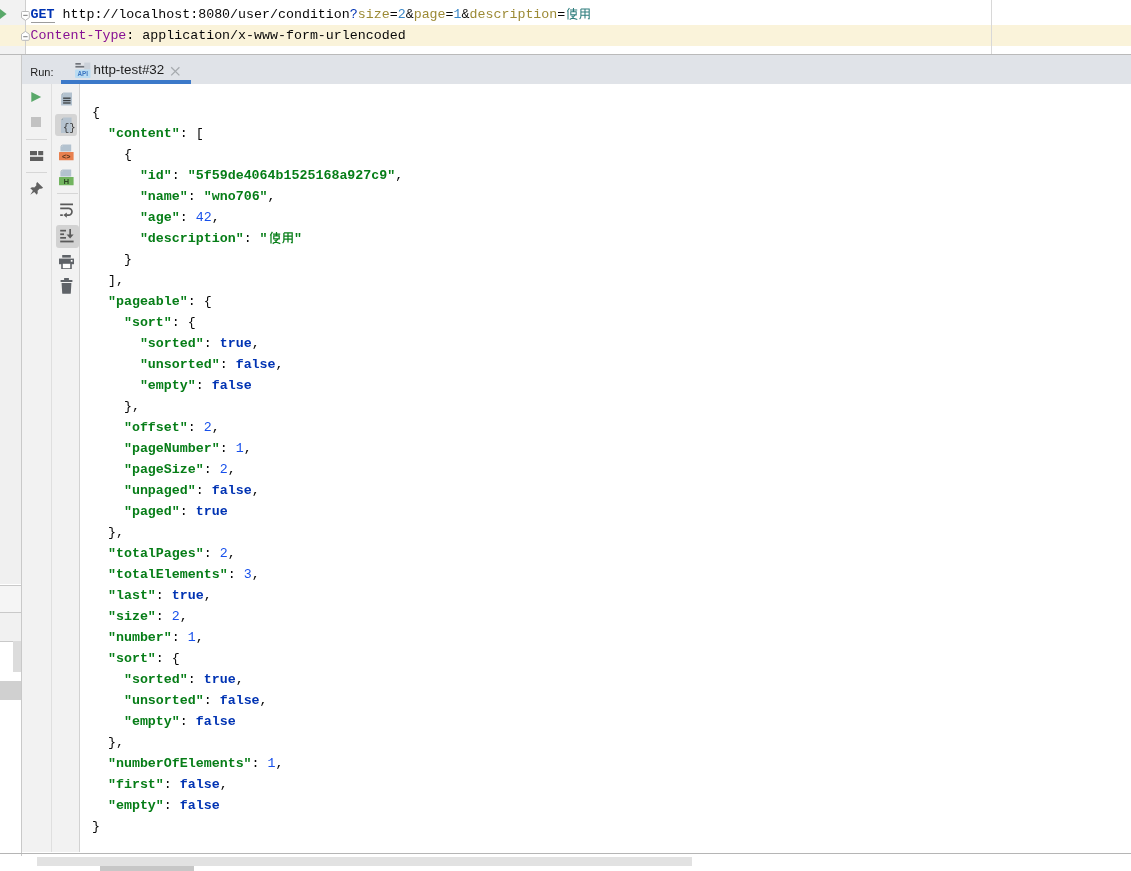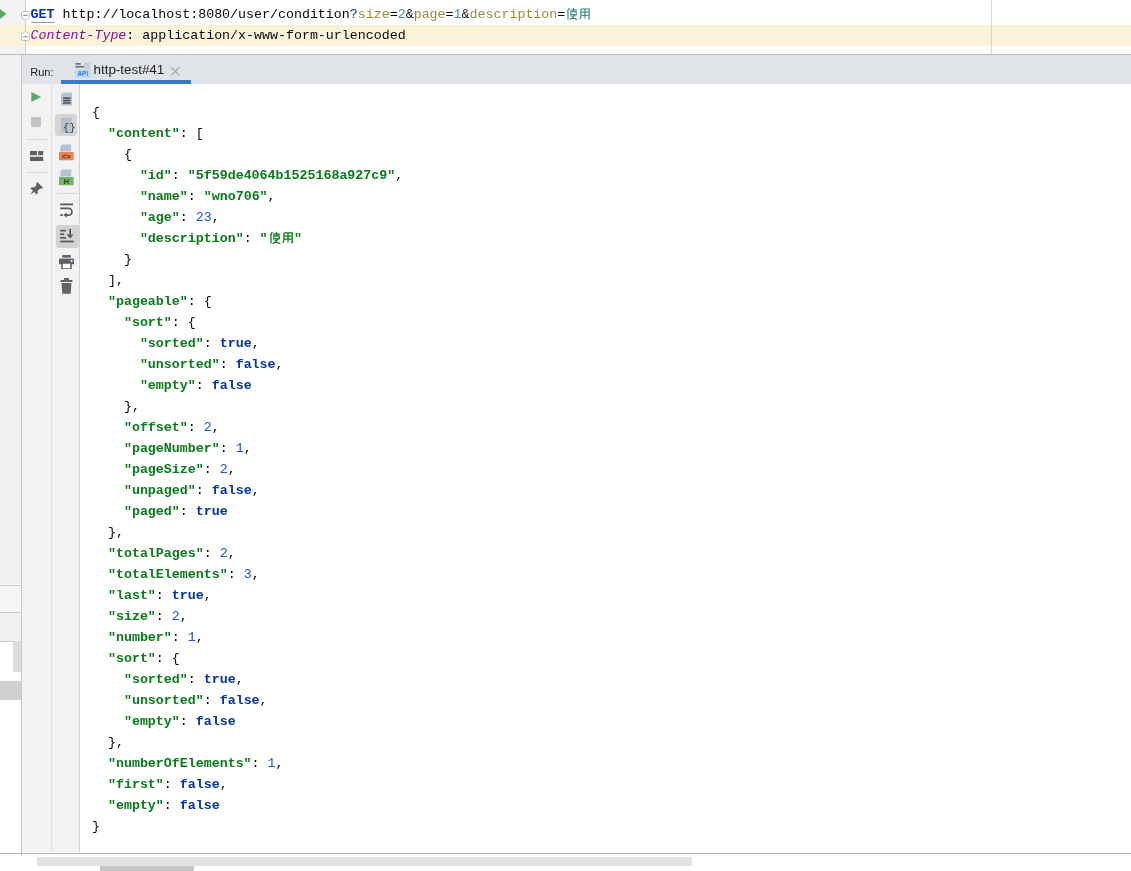--- a/index.html
+++ b/index.html
@@ -31,34 +31,34 @@
 <svg class="abs" style="left:21px;top:31.2px" width="9" height="10" viewBox="0 0 9 10">
     <path d="M4.4 0.4 L8.3 3.2 V8.4 Q8.3 9.3 7.4 9.3 H1.4 Q0.5 9.3 0.5 8.4 V3.2 Z" fill="#fff" stroke="#B9B9B9"></path>
     <rect x="2.2" y="5.1" width="4.4" height="1.15" fill="#8C8C8C"></rect>
   </svg>
 
 <pre class="abs" style="left:30.6px;top:3.6px;font-size:13.3px;line-height:21.3px;color:#080808"><span style="color:#0033B3;font-weight:bold;border-bottom:1px solid #9C9C9C">GET</span> http://localhost:8080/user/condition<span style="color:#0033B3">?</span><span style="color:#9C8A35">size</span>=<span style="color:#3B87C8">2</span>&amp;<span style="color:#9C8A35">page</span>=<span style="color:#3B87C8">1</span>&amp;<span style="color:#9C8A35">description</span>=<span style="color:#2E7D7D" class="cjkw swn"><svg class="cjk" viewBox="0 0 13.2 13.2">
         <path d="M3.0 4.0 V12.4 M4.4 0.9 L2.3 4.6 M5.0 3.1 H12.2 M8.5 1.0 V4.8 M5.8 4.8 H11.2 V7.9 H5.8 Z M9.9 8.1 Q8.8 10.7 4.7 12.6 M6.7 9.1 Q8.6 11.7 12.3 12.6" fill="none" stroke="currentColor"></path>
       </svg><svg class="cjk" viewBox="0 0 13.2 13.2">
         <path d="M2.9 2 H11.2 V11.7 H9.9 M2.9 2 V9.3 Q2.9 11 1.6 12 M2.9 5.1 H11.2 M2.9 8.2 H11.2 M7 2 V11.5" fill="none" stroke="currentColor"></path>
       </svg></span>
-<span style="color:#871094;font-style:italic">Content-Type</span>: application/x-www-form-urlencoded</pre>
+<span style="color:#871094;">Content-Type</span>: application/x-www-form-urlencoded</pre>
 
 <div class="abs" style="left:0;top:53.6px;width:1131px;height:1.2px;background:#BABABA"></div>
 <div class="abs" style="left:21px;top:54.8px;width:1110px;height:28.8px;background:#E0E3E8"></div>
 <div class="abs" style="left:30.3px;top:66px;font-size:11px;color:#1D1D1D">Run:</div>
 
 <svg class="abs" style="left:74.5px;top:61.8px" width="16" height="16" viewBox="0 0 16 16">
   <rect x="9.2" y="0.6" width="6.2" height="7" fill="#CBD1D9"></rect>
   <rect x="0.4" y="1" width="5.4" height="1.7" fill="#6F737A"></rect>
   <rect x="0.4" y="3.9" width="8.8" height="1.7" fill="#6F737A"></rect>
   <rect x="0" y="7.6" width="15.6" height="8.4" rx="1" fill="#BADCF2"></rect>
   <text x="7.8" y="14.2" text-anchor="middle" font-family="Liberation Sans" font-size="6.3" font-weight="bold" fill="#3C77C2">API</text>
 </svg>
-<div class="abs" style="left:93.5px;top:62.4px;font-size:13.4px;color:#1D1D1D">http-test#41</div>
+<div class="abs" style="left:93.5px;top:62.4px;font-size:13.4px;color:#1D1D1D">http-test#32</div>
 <svg class="abs" style="left:169.5px;top:66.2px" width="11" height="11" viewBox="0 0 11 11">
     <path d="M1.2 1.2 L9.4 9.4 M9.4 1.2 L1.2 9.4" stroke="#A6AAAE" stroke-width="1.3"></path>
   </svg>
 <div class="abs" style="left:60.5px;top:80.2px;width:130px;height:4px;background:#3C79C9"></div>
 
 <div class="abs" style="left:0;top:54.8px;width:20.7px;height:529.7px;background:#F0F0F0"></div>
 <div class="abs" style="left:0;top:584.5px;width:20.7px;height:27.8px;background:#F5F5F5;border-top:1px solid #C9C9C9"></div>
 <div class="abs" style="left:0;top:612.3px;width:20.7px;height:28.3px;background:#F1F1F1;border-top:1px solid #C9C9C9"></div>
 <div class="abs" style="left:0;top:640.6px;width:20.7px;height:0;border-top:1px solid #C9C9C9"></div>
 <div class="abs" style="left:12.8px;top:641.3px;width:7.9px;height:31.1px;background:#DCDCDC"></div>
@@ -135,21 +135,21 @@
   <rect x="4.1" y="0" width="4.8" height="2" fill="#5F6368"></rect>
   <rect x="0.6" y="2" width="11.8" height="2" fill="#5F6368"></rect>
   <path d="M1.6 5 H11.4 L10.8 15.2 Q10.8 15.8 10 15.8 H3 Q2.2 15.8 2.2 15.2 Z" fill="#5F6368"></path>
   </svg>
 
 <pre class="abs" style="left:92px;top:101.5px;font-size:13.3px;line-height:21px;color:#080808">{
   <i class="k">"content"</i>: [
     {
       <i class="k">"id"</i>: <i class="k">"5f59de4064b1525168a927c9"</i>,
       <i class="k">"name"</i>: <i class="k">"wno706"</i>,
-      <i class="k">"age"</i>: <i class="n">23</i>,
+      <i class="k">"age"</i>: <i class="n">42</i>,
       <i class="k">"description"</i>: <i class="k">"</i><span style="color:#067D17" class="cjkw swb"><svg class="cjk" viewBox="0 0 13.2 13.2">
         <path d="M3.0 4.0 V12.4 M4.4 0.9 L2.3 4.6 M5.0 3.1 H12.2 M8.5 1.0 V4.8 M5.8 4.8 H11.2 V7.9 H5.8 Z M9.9 8.1 Q8.8 10.7 4.7 12.6 M6.7 9.1 Q8.6 11.7 12.3 12.6" fill="none" stroke="currentColor"></path>
       </svg><svg class="cjk" viewBox="0 0 13.2 13.2">
         <path d="M2.9 2 H11.2 V11.7 H9.9 M2.9 2 V9.3 Q2.9 11 1.6 12 M2.9 5.1 H11.2 M2.9 8.2 H11.2 M7 2 V11.5" fill="none" stroke="currentColor"></path>
       </svg></span><i class="k">"</i>
     }
   ],
   <i class="k">"pageable"</i>: {
     <i class="k">"sort"</i>: {
       <i class="k">"sorted"</i>: <i class="b">true</i>,

